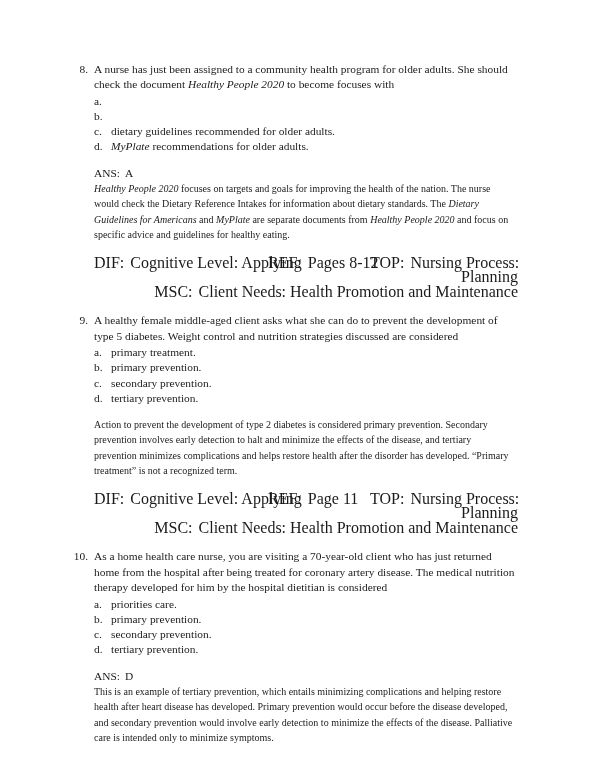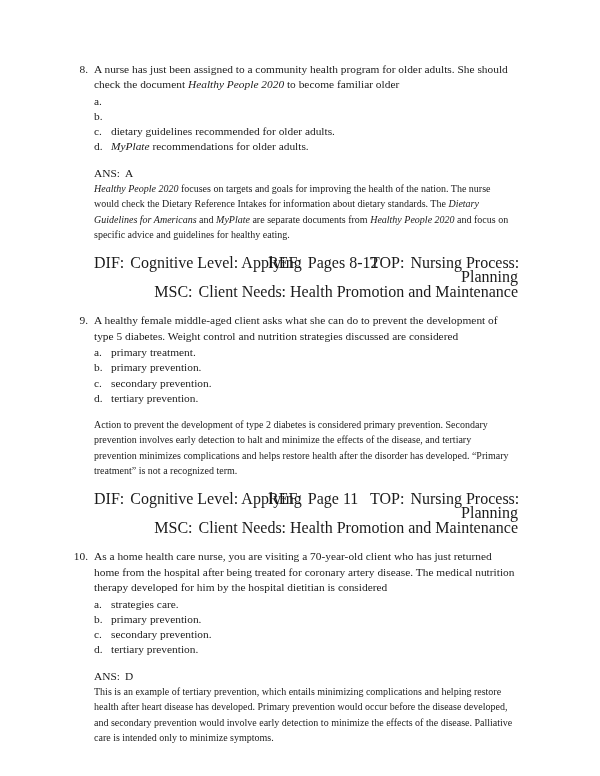--- a/index.html
+++ b/index.html
@@ -102,21 +102,21 @@
 </style>
 </head>
 <body>
 
 <div class="page">
   <div class="content">
 
     <div class="qitem">
       <div class="qnum">8.</div>
       <div class="qbody">
-        <div class="qstem"><span>A nurse has just been assigned to a community health program for older adults. She should check the document </span><i>Healthy People 2020</i><span> to become familiar older</span></div>
+        <div class="qstem"><span>A nurse has just been assigned to a community health program for older adults. She should check the document </span><i>Healthy People 2020</i><span> to become focuses with</span></div>
         <div class="options">
           <div class="option">
             <span class="oletter">a.</span>
           </div>
           <div class="option">
             <span class="oletter">b.</span>
           </div>
           <div class="option">
             <span class="oletter">c.</span>
             <span class="otext">dietary guidelines recommended for older adults.</span>
@@ -187,21 +187,21 @@
 
     <div class="spacer-q"></div>
 
     <div class="qitem">
       <div class="qnum">10.</div>
       <div class="qbody">
         <div class="qstem"><span>As a home health care nurse, you are visiting a 70-year-old client who has just returned home from the hospital after being treated for coronary artery disease. The medical nutrition therapy developed for him by the hospital dietitian is considered</span></div>
         <div class="options">
           <div class="option">
             <span class="oletter">a.</span>
-            <span class="otext">strategies care.</span>
+            <span class="otext">priorities care.</span>
           </div>
           <div class="option">
             <span class="oletter">b.</span>
             <span class="otext">primary prevention.</span>
           </div>
           <div class="option">
             <span class="oletter">c.</span>
             <span class="otext">secondary prevention.</span>
           </div>
           <div class="option">

